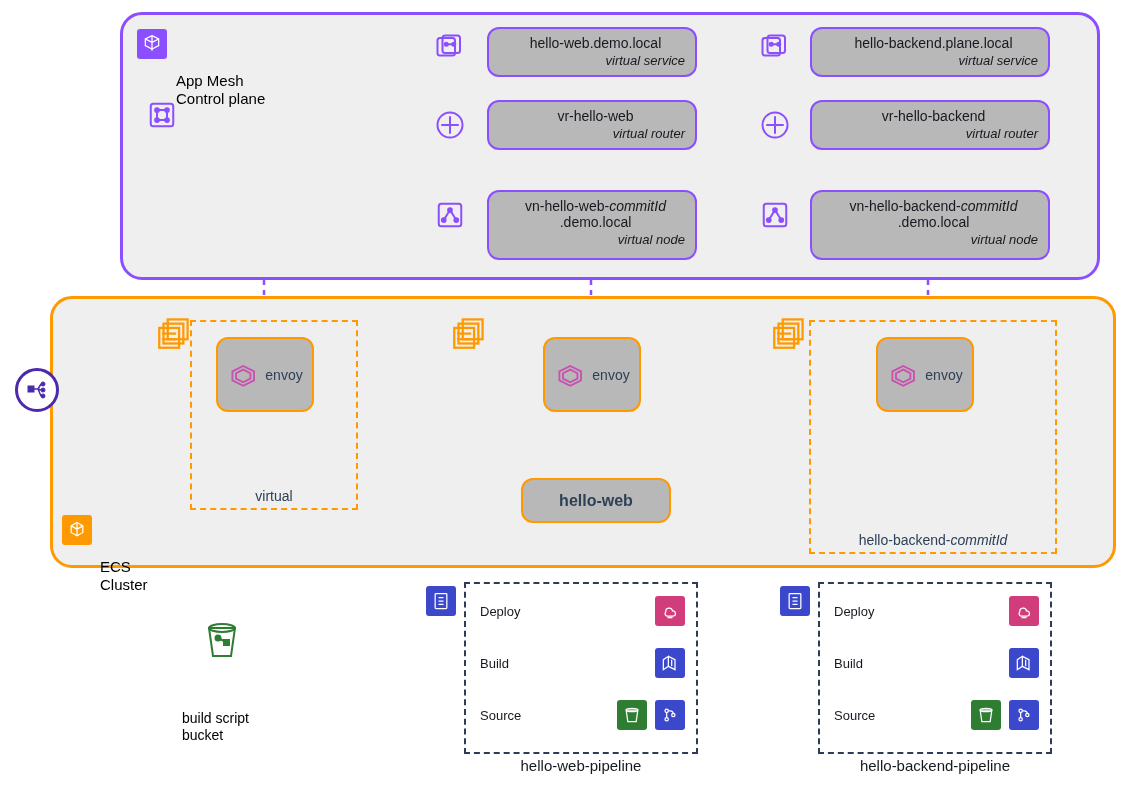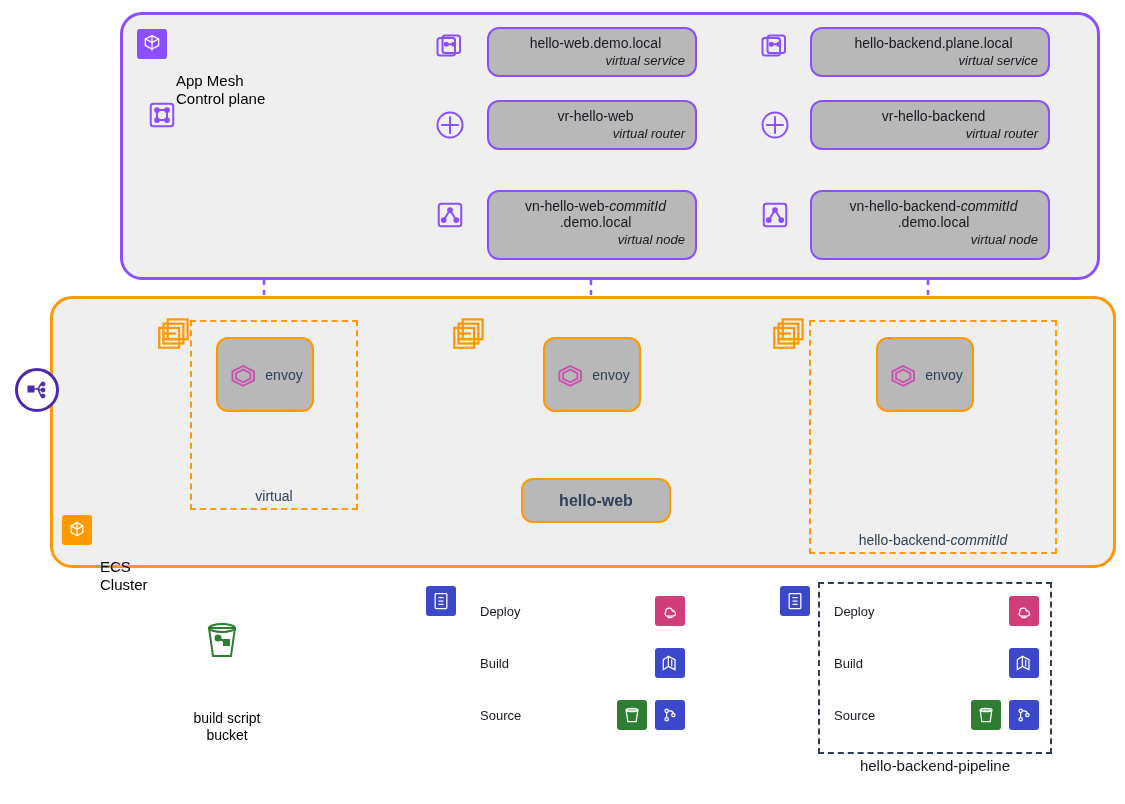--- a/index.html
+++ b/index.html
@@ -394,32 +394,35 @@
 
   <div class="bucket-icon">
     <svg viewBox="0 0 36 40">
         <path d="M5 8h26l-4 28H9z"></path>
         <ellipse cx="18" cy="8" rx="13" ry="4"></ellipse>
         <circle cx="14" cy="18" r="2.5" fill="#2e7d32"></circle>
         <path d="M14 18l8 4"></path>
         <rect x="20" y="20" width="5" height="5" fill="#2e7d32"></rect>
       </svg>
   </div>
-  <div class="flabel" style="left:182px;top:665px;text-align:center;width:90px;">
+  <div class="flabel" style="left:182px;top:665px;text-align:left;width:90px;">
     <div>build script</div>
     <div>bucket</div>
   </div>
 
   <div class="sqicon sq-blue" style="left:426px;top:586px;">
     <svg viewBox="0 0 24 24">
         <g fill="none" stroke="#fff" stroke-width="1.5">
           <rect x="5" y="3" width="14" height="18" rx="1"></rect>
           <path d="M9 8h6M9 12h6M9 16h6"></path>
         </g>
       </svg>
+  </div>
+  <div class="pgroup" style="left:464px;top:582px;width:234px;height:172px;">
+    <div class="glabel">hello-web-pipeline</div>
   </div>
   <div class="pipeline-row" style="left:480px;top:596px;width:205px;justify-content:space-between;">
     <span>Deploy</span>
     <div class="sqicon sq-pink">
       <svg viewBox="0 0 24 24">
           <g fill="none" stroke="#fff" stroke-width="1.5">
             <path d="M7 13a4 4 0 018-1 3 3 0 011 6H8a3 3 0 01-1-5z"></path>
             <path d="M9 20h6"></path>
           </g>
         </svg>

